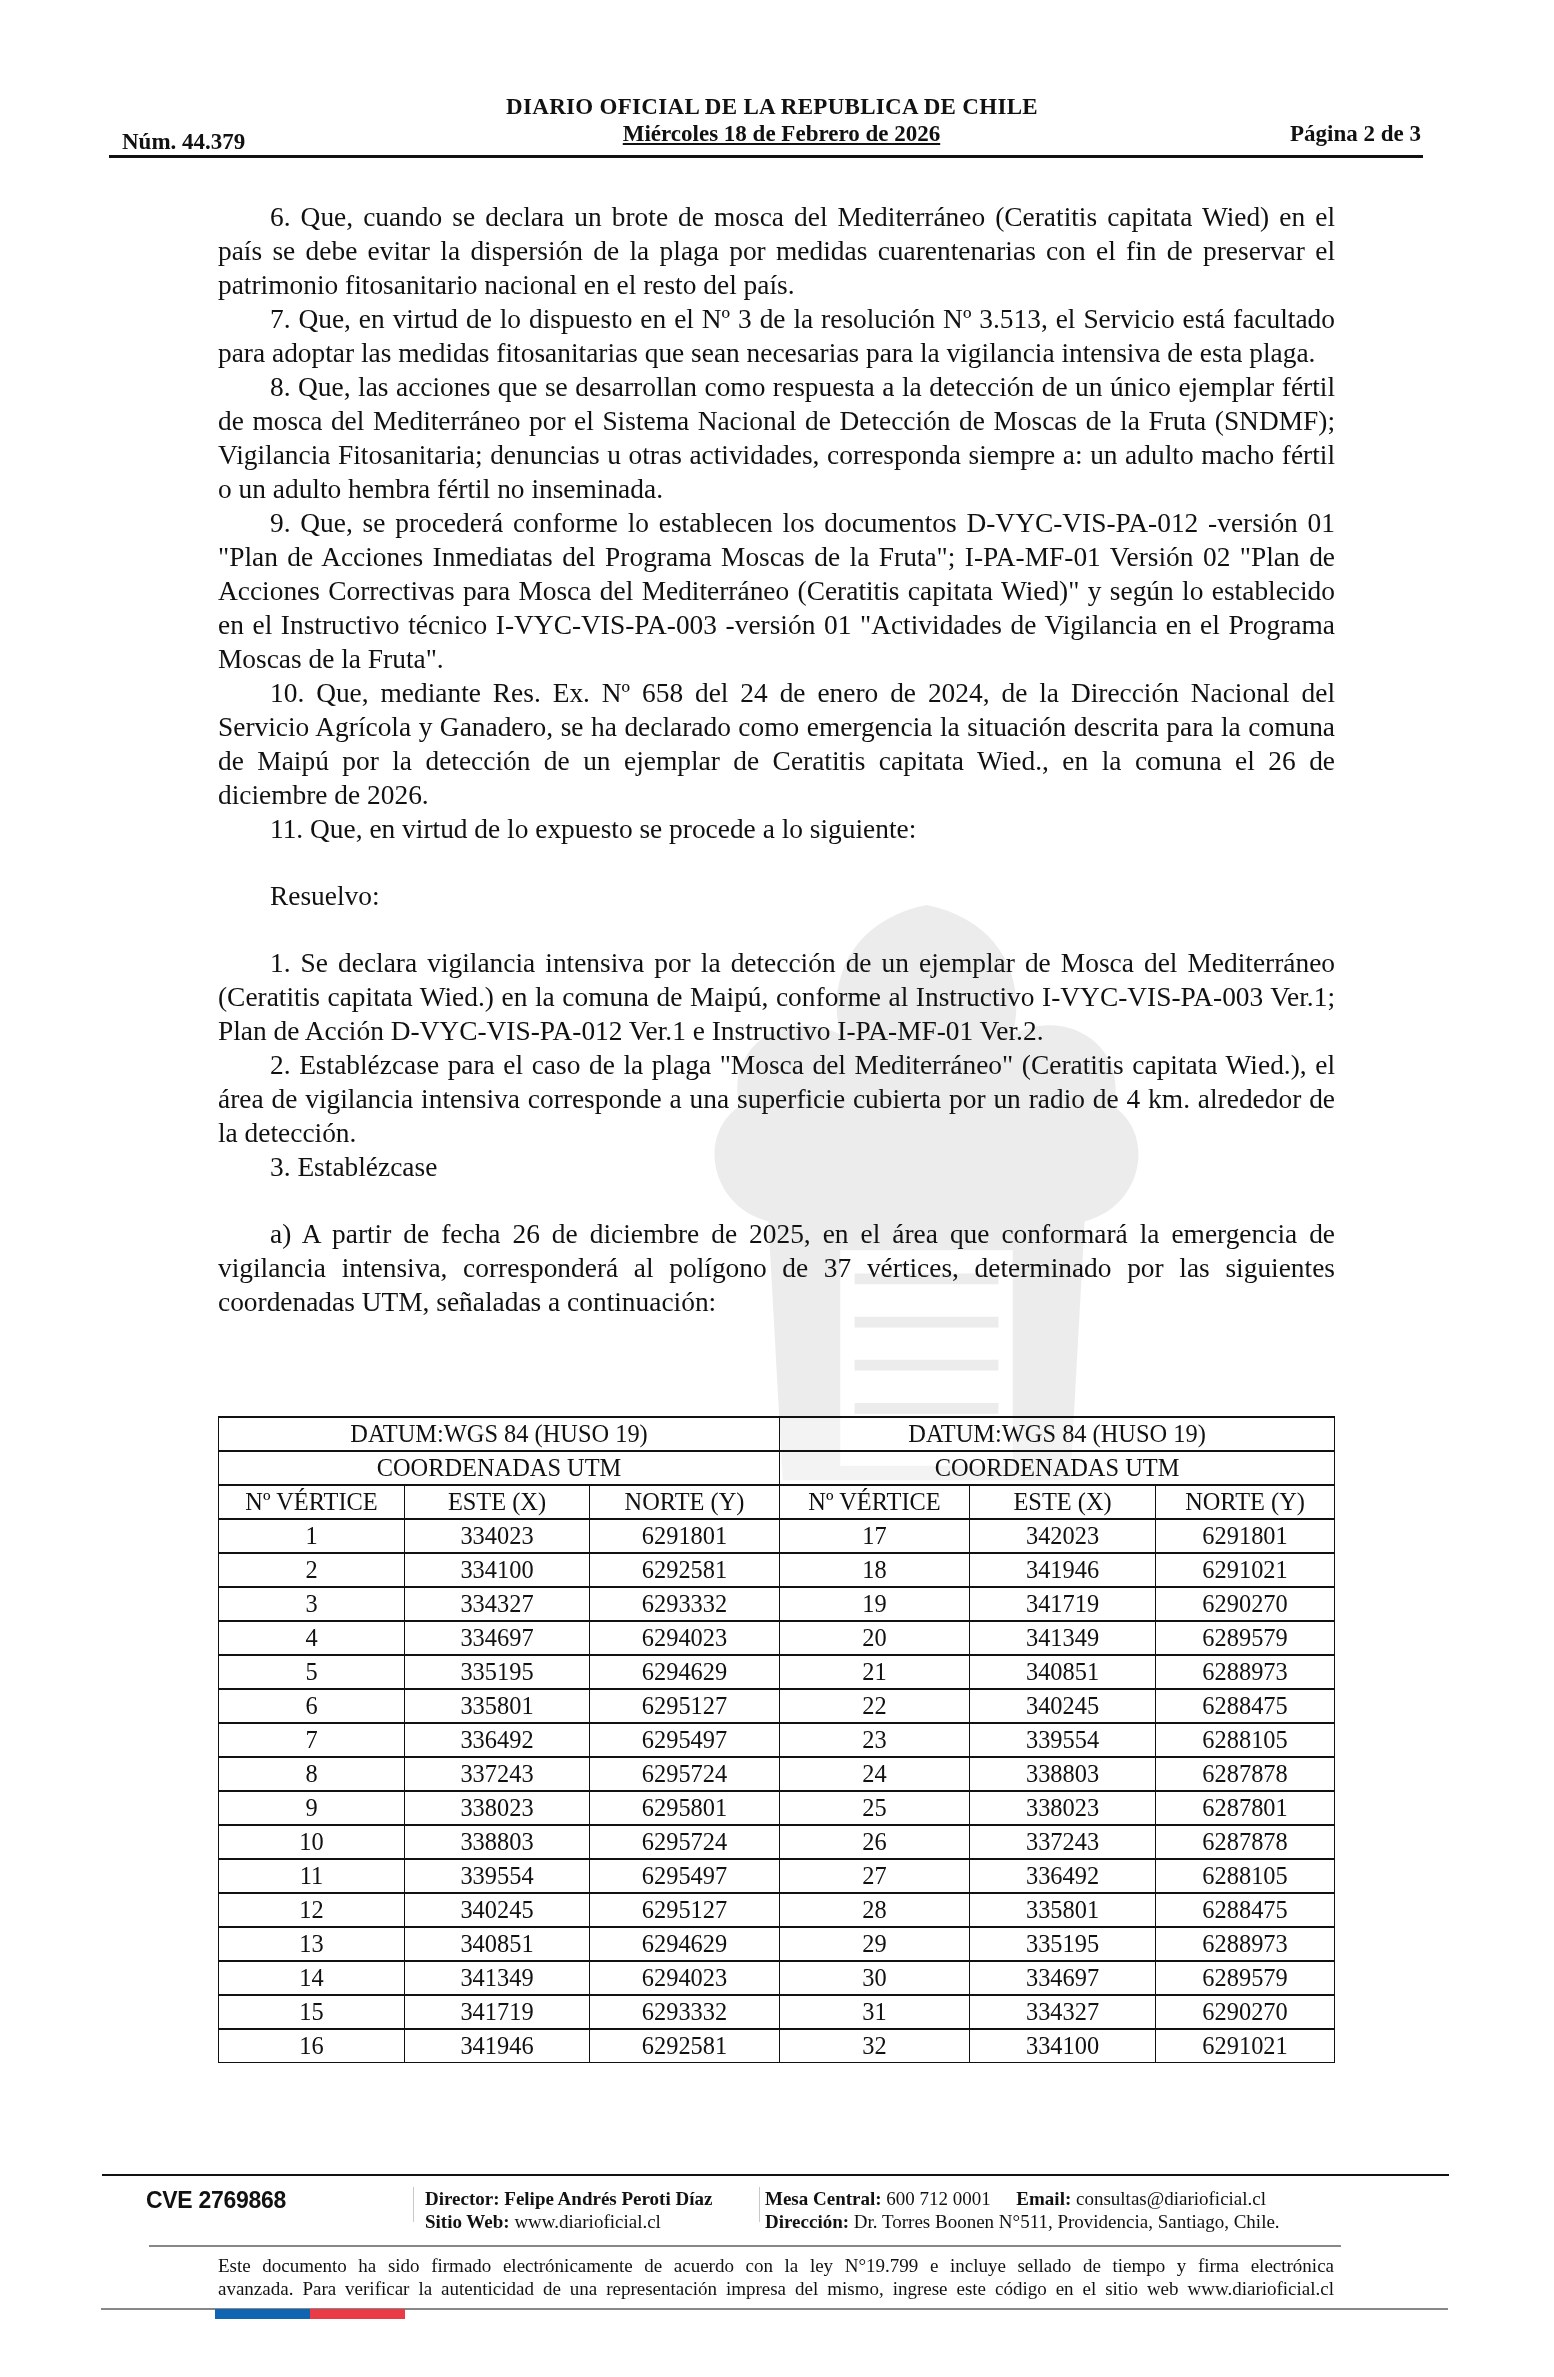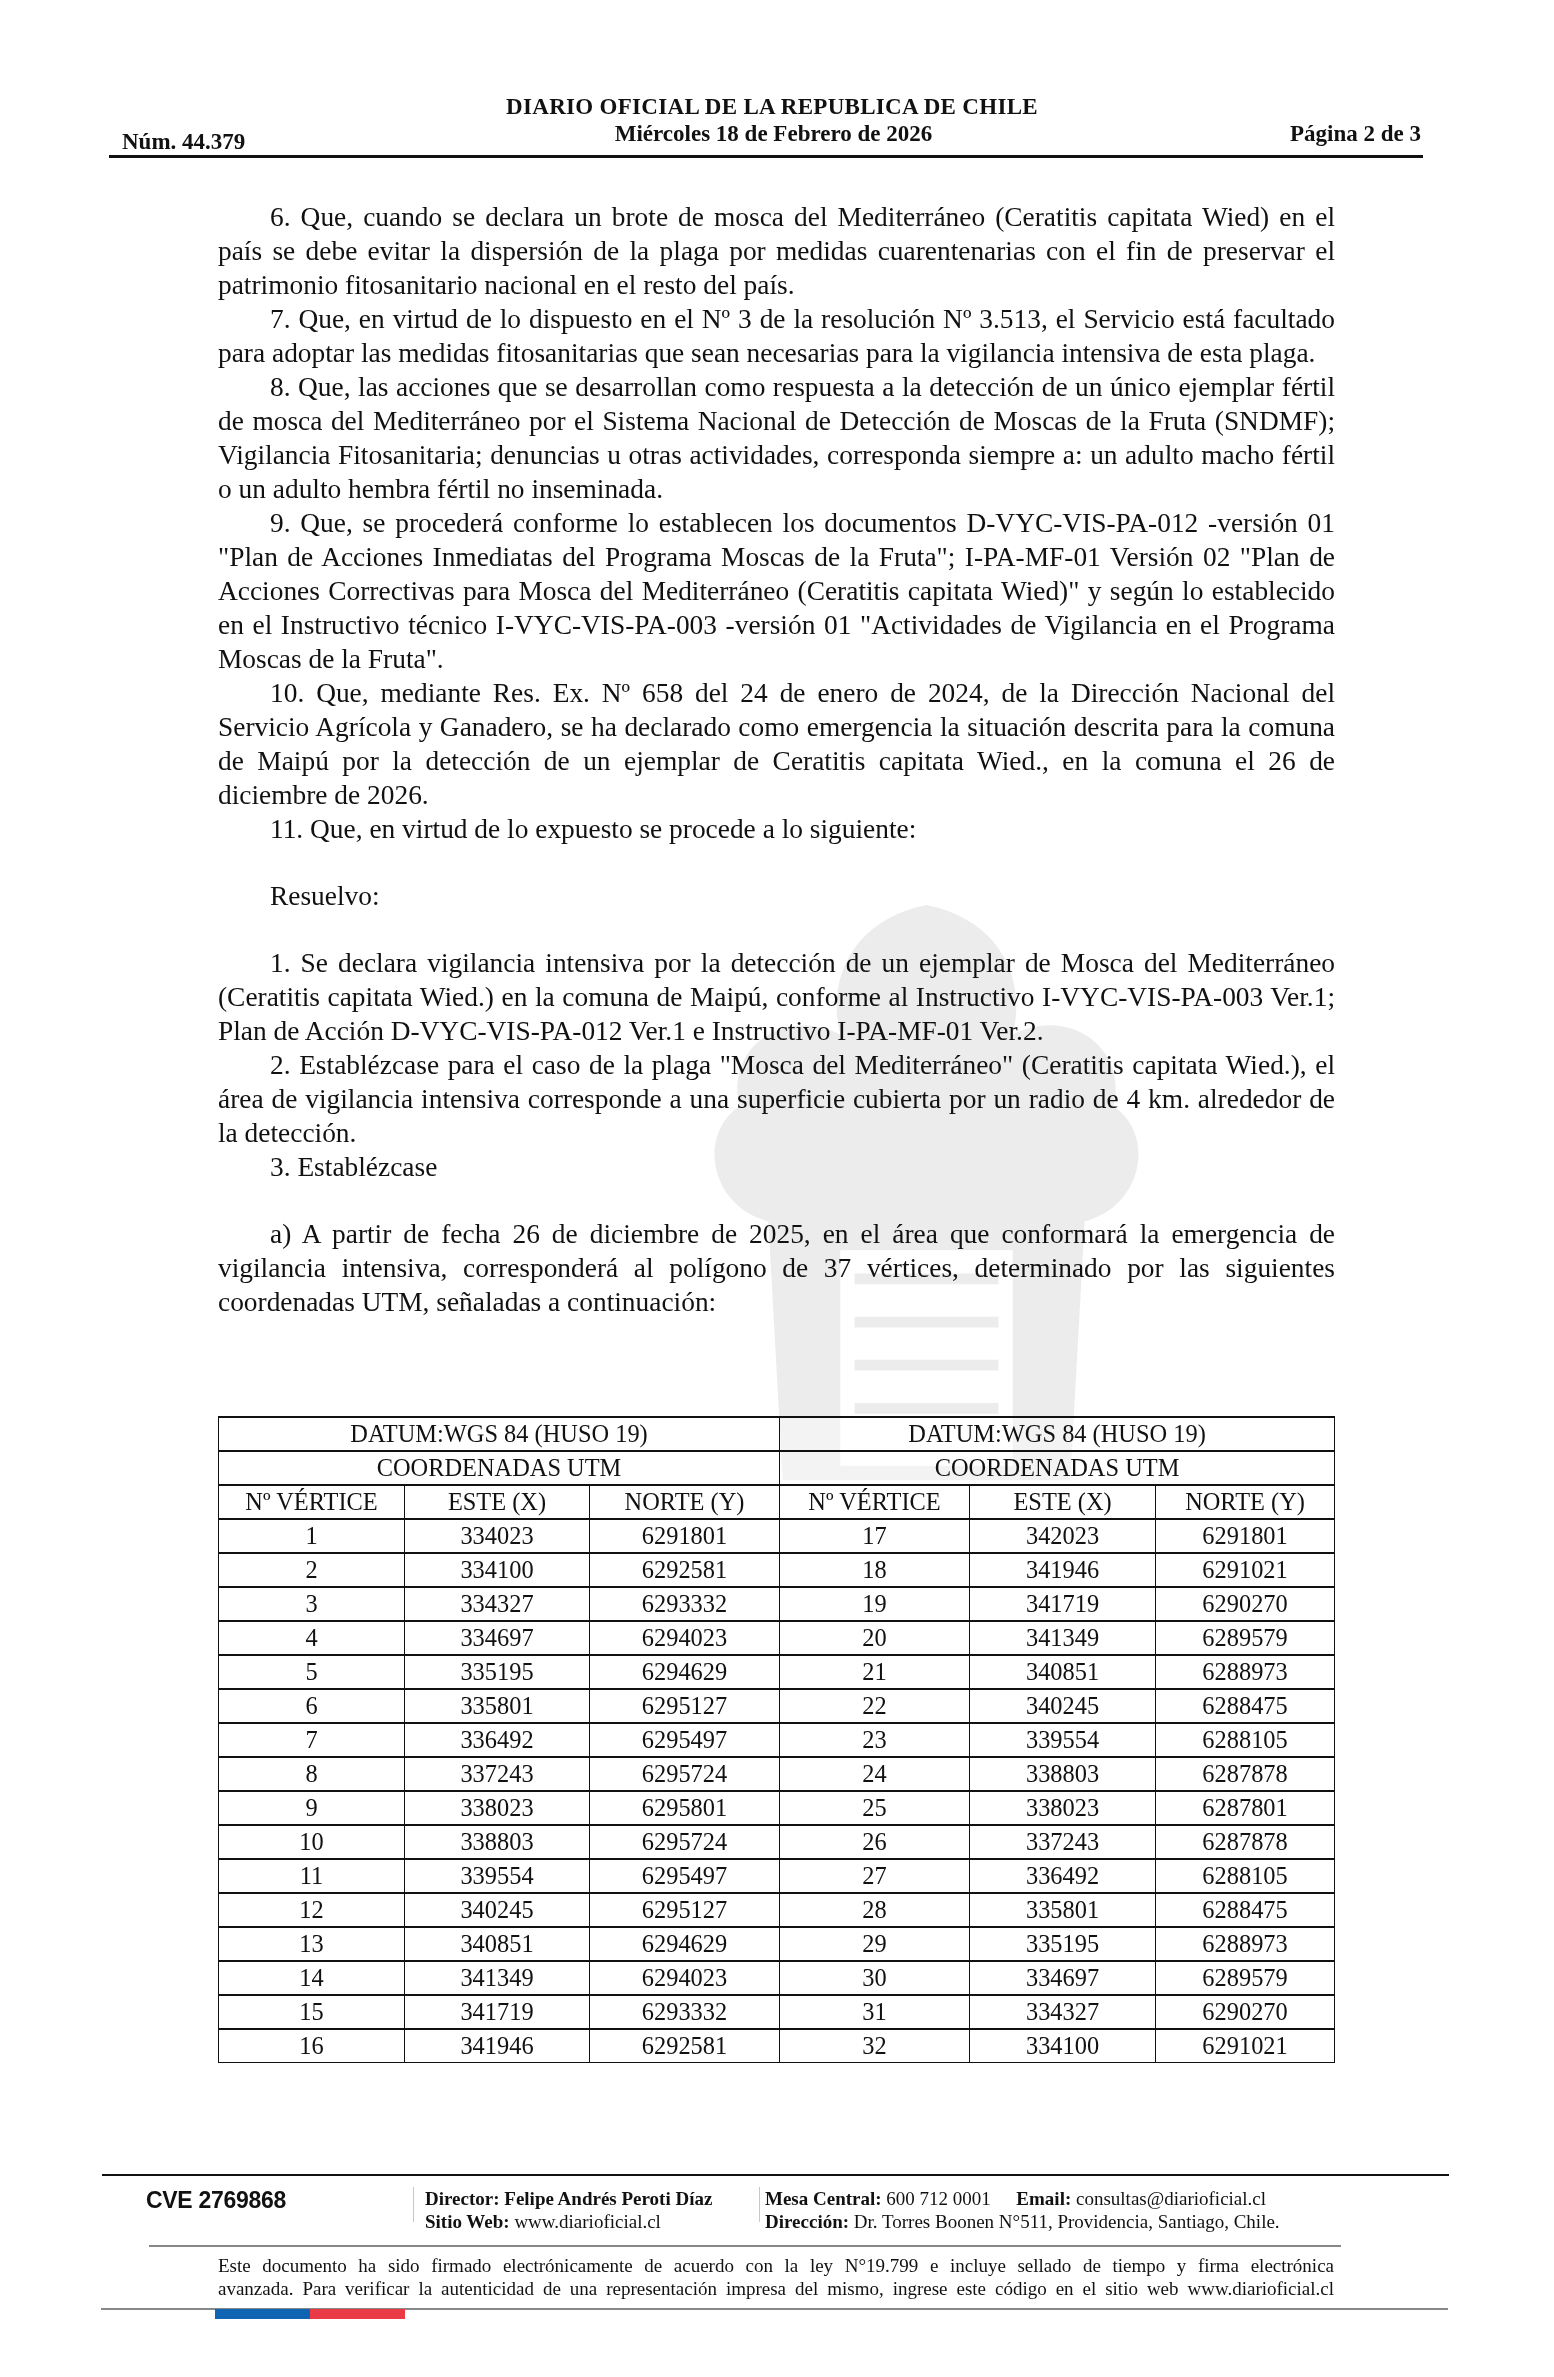--- a/index.html
+++ b/index.html
@@ -14,21 +14,21 @@
   
   .hdr-title {
     position: absolute; top: 94px; left: 0; width: 1544px; text-align: center;
     font-weight: bold; font-size: 23px; letter-spacing: 0.3px;
   }
   .hdr-row {
     position: absolute; top: 121px; left: 110px; width: 1311px; height: 29px;
     font-weight: bold; font-size: 23px;
   }
   .hdr-num { position: absolute; left: 0; top: 8px; margin-left: 12px; }
-  .hdr-date { position: absolute; left: 8px; width: 100%; text-align: center; top: 0; }
+  .hdr-date { position: absolute; left: 16px; width: 100%; text-align: center; top: 0; text-decoration: underline; }
   .hdr-page { position: absolute; right: 0; top: 0; font-family: Liberation Serif, serif; }
   .hdr-rule { position: absolute; top: 155px; left: 109px; width: 1314px; height: 3px; background: #111; }
 
   
   .body {
     position: absolute; left: 218px; top: 200px; width: 1117px;
     font-size: 27.4px; line-height: 34px; text-align: justify;
   }
   .body p { margin: 0; text-indent: 52px; }
   .body p.gap { margin-top: 33px; }

